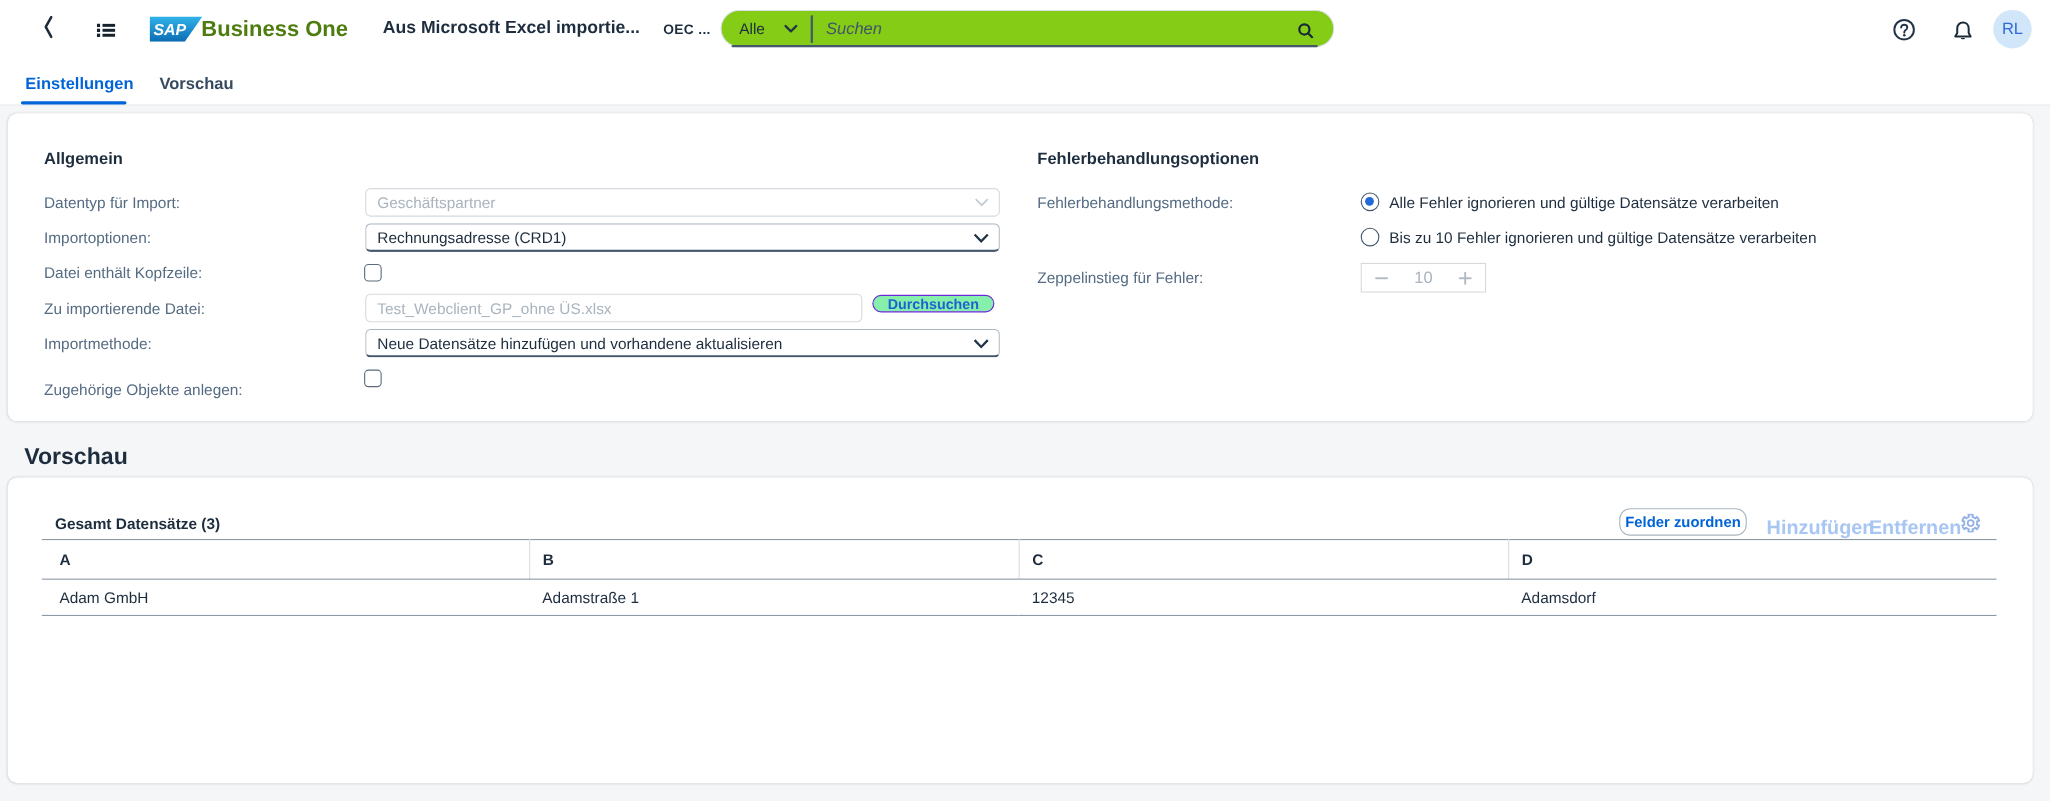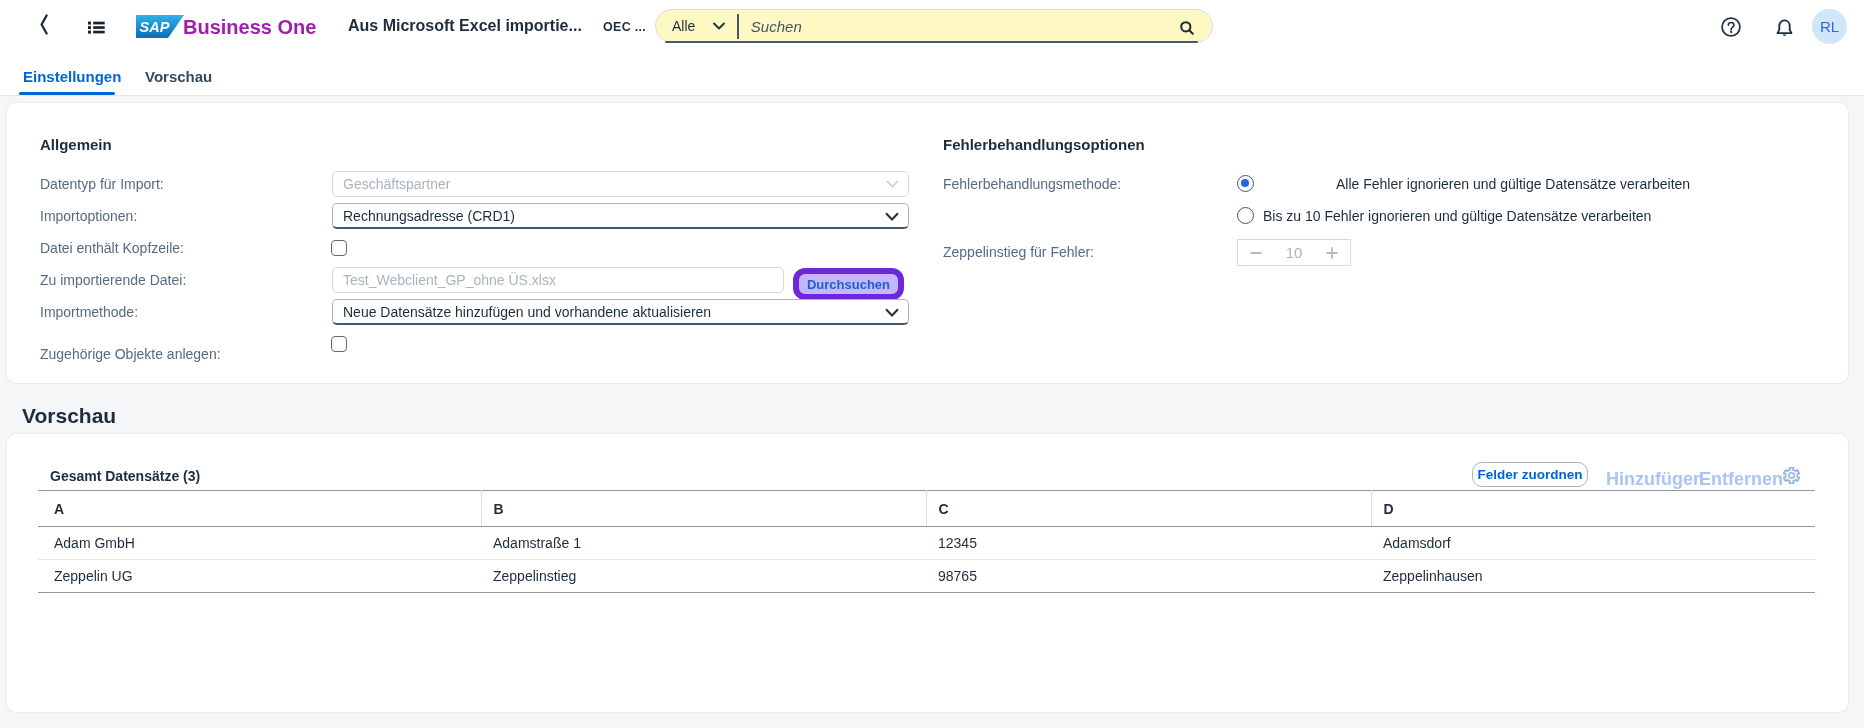--- a/index.html
+++ b/index.html
@@ -5,42 +5,42 @@
 <style>
   * { margin:0; padding:0; box-sizing:border-box; }
   html,body { width:1864px; height:728px; overflow:hidden; }
   body { background:#f5f6f7; font-family:"Liberation Sans", sans-serif; color:#1d2d3e; position:relative; }
   .abs { position:absolute; }
   
   #shell { position:absolute; left:0; top:0; width:1864px; height:96px; background:#fff; border-bottom:1px solid #e4e7ea; }
   .icon-btn { position:absolute; display:flex; align-items:center; justify-content:center; }
   #title { position:absolute; left:348px; top:17px; font-size:16px; font-weight:bold; color:#1d2d3e; }
   #oec { position:absolute; left:603px; top:20px; font-size:12.5px; font-weight:bold; color:#1d2d3e; letter-spacing:.3px; }
-  #search { position:absolute; left:655px; top:9px; width:558px; height:34px; background:#fef9c3; border-radius:17px; border:1px solid #d9dee2; display:flex; align-items:center; }
+  #search { position:absolute; left:655px; top:9px; width:558px; height:34px; background:#84cc16; border-radius:17px; border:1px solid #d9dee2; display:flex; align-items:center; }
   #sline { position:absolute; left:665px; top:41px; width:533px; height:2px; background:#44576c; border-radius:1px; }
   #search .alle { margin-left:16px; font-size:14px; color:#1d2d3e; }
   #search .sep { width:1.5px; height:25px; background:#44576c; margin-left:12px; }
   #search .ph { margin-left:12px; font-size:15px; font-style:italic; color:#42546a; }
   #avatar { position:absolute; left:1812px; top:9px; width:35px; height:35px; border-radius:50%; background:#d2e6f9; color:#2f6ad8; font-size:15px; font-weight:normal; display:flex; align-items:center; justify-content:center; }
   
   .tab1 { position:absolute; left:23px; top:68px; font-size:15px; font-weight:bold; color:#0064d9; }
   .tab2 { position:absolute; left:145px; top:68px; font-size:15px; font-weight:bold; color:#354a5f; }
   .tabline { position:absolute; left:19px; top:92px; width:96px; height:3px; background:#0064d9; border-radius:2px; }
   
   .card { position:absolute; left:7px; width:1841px; background:#fff; border-radius:9px; box-shadow:0 0 2px rgba(34,53,72,.18); }
   #card1 { top:103px; height:280px; }
   #card2 { top:434px; height:278px; }
   h2.sec { position:absolute; font-size:15px; font-weight:bold; color:#1d2d3e; }
   .lbl { position:absolute; font-size:14px; color:#556b82; }
   .field { position:absolute; left:332px; width:577px; height:26px; border-radius:5px; font-size:14px; display:flex; align-items:center; padding-left:10px; background:#fff; }
   .dis  { border:1px solid #d6dade; color:#a9b4be; }
   .ena  { border:1px solid #aab7c0; border-bottom:2px solid #44576c; color:#1d2d3e; }
   .chev { position:absolute; right:9px; top:50%; margin-top:-4px; }
   .checkbox { position:absolute; left:331px; width:16px; height:16px; border:1.5px solid #5b6b7d; border-radius:4px; background:#fff; }
-  #btn-durch { position:absolute; left:793px; top:268px; width:111px; height:32px; border:6px solid #6d28d9; border-radius:12px; background:#c4b5fd; color:#1d63cf; font-size:13px; font-weight:bold; display:flex; align-items:center; justify-content:center; }
+  #btn-durch { position:absolute; left:793px; top:268px; width:111px; height:16px; border:1px solid #6d28d9; border-radius:12px; background:#86efac; color:#1d63cf; font-size:13px; font-weight:bold; display:flex; align-items:center; justify-content:center; }
   
   .radio { position:absolute; width:17px; height:17px; border-radius:50%; border:1.8px solid #45586c; background:#fff; }
   .radio .dot { position:absolute; left:2.5px; top:2.5px; width:8px; height:8px; border-radius:50%; background:#2368d8; }
   .rlbl { position:absolute; font-size:14px; color:#1d2d3e; }
   
   #stepper { position:absolute; left:1237px; top:239px; width:114px; height:27px; border:1px solid #d6dade; border-radius:0; background:#fff; color:#a9b4be; display:flex; align-items:center; }
   
   #vorschau-h { position:absolute; left:22px; top:404px; font-size:21px; font-weight:bold; color:#1d2d3e; }
   #tbl-title { position:absolute; left:50px; top:468px; font-size:14px; font-weight:bold; color:#1d2d3e; }
   #btn-felder { position:absolute; left:1472px; top:462px; width:116px; height:25px; border:1px solid #aab7c0; border-radius:10px; background:#fff; color:#0064d9; font-size:13.5px; font-weight:bold; display:flex; align-items:center; justify-content:center; }
@@ -78,21 +78,21 @@
       <defs>
         <linearGradient id="sapg" x1="0" y1="0" x2="0" y2="1">
         <stop offset="0" stop-color="#31b2e9"></stop>
           <stop offset="1" stop-color="#0b6cb4"></stop>
       </linearGradient>
       </defs>
       <path d="M0 0 H96 L64 46 H0 Z" fill="url(#sapg)"></path>
       <text x="7" y="33.5" font-family="Liberation Sans, sans-serif" font-weight="bold" font-size="29" fill="#fff" font-style="italic">SAP</text>
     </svg>
   </div>
-  <div class="abs" style="left:183px; top:16px; font-size:20px; font-weight:bold; color:#a21caf;">Business One</div>
+  <div class="abs" style="left:183px; top:16px; font-size:20px; font-weight:bold; color:#4d7c0f;">Business One</div>
   <div id="title">Aus Microsoft Excel importie...</div>
   <div id="oec">OEC ...</div>
   <div id="search">
     <span class="alle">Alle</span>
     <svg style="margin-left:18px" width="12" height="8" viewBox="0 0 12 8">
       <path d="M1 1.5 L6 6.5 L11 1.5" fill="none" stroke="#223548" stroke-width="2" stroke-linecap="round" stroke-linejoin="round"></path>
     </svg>
     <span class="sep"></span>
     <span class="ph">Suchen</span>
     <svg style="position:absolute; right:18px; top:11px;" width="14" height="14" viewBox="0 0 14 14">
@@ -151,21 +151,21 @@
   </div>
 
   <div class="lbl" style="left:40px; top:346px;">Zugehörige Objekte anlegen:</div>
   <div class="checkbox" style="top:336px;"></div>
 
   <h2 class="sec" style="left:943px; top:136px;">Fehlerbehandlungsoptionen</h2>
   <div class="lbl" style="left:943px; top:176px;">Fehlerbehandlungsmethode:</div>
   <div class="radio" style="left:1237px; top:175px;">
     <span class="dot"></span>
   </div>
-  <div class="rlbl" style="left:1336px; top:176px;">Alle Fehler ignorieren und gültige Datensätze verarbeiten</div>
+  <div class="rlbl" style="left:1263px; top:176px;">Alle Fehler ignorieren und gültige Datensätze verarbeiten</div>
   <div class="radio" style="left:1237px; top:207px;"></div>
   <div class="rlbl" style="left:1263px; top:208px;">Bis zu 10 Fehler ignorieren und gültige Datensätze verarbeiten</div>
   <div class="lbl" style="left:943px; top:244px;">Zeppelinstieg für Fehler:</div>
   <div id="stepper">
     <svg style="margin-left:11px" width="14" height="14" viewBox="0 0 14 14">
       <path d="M2 7 H12" stroke="#b3bcc4" stroke-width="1.8" stroke-linecap="round"></path>
     </svg>
     <span style="flex:1; text-align:center; font-size:15px; color:#a9b4be;">10</span>
     <svg style="margin-right:11px" width="14" height="14" viewBox="0 0 14 14">
       <path d="M2 7 H12 M7 2 V12" stroke="#b3bcc4" stroke-width="1.8" stroke-linecap="round"></path>
@@ -197,20 +197,14 @@
         <th>B</th>
         <th>C</th>
         <th>D</th>
       </tr>
     <tr>
         <td>Adam GmbH</td>
         <td>Adamstraße 1</td>
         <td>12345</td>
         <td>Adamsdorf</td>
       </tr>
-    <tr>
-        <td>Zeppelin UG</td>
-        <td>Zeppelinstieg</td>
-        <td>98765</td>
-        <td>Zeppelinhausen</td>
-      </tr>
   </tbody>
   </table>
 
 </body></html>

